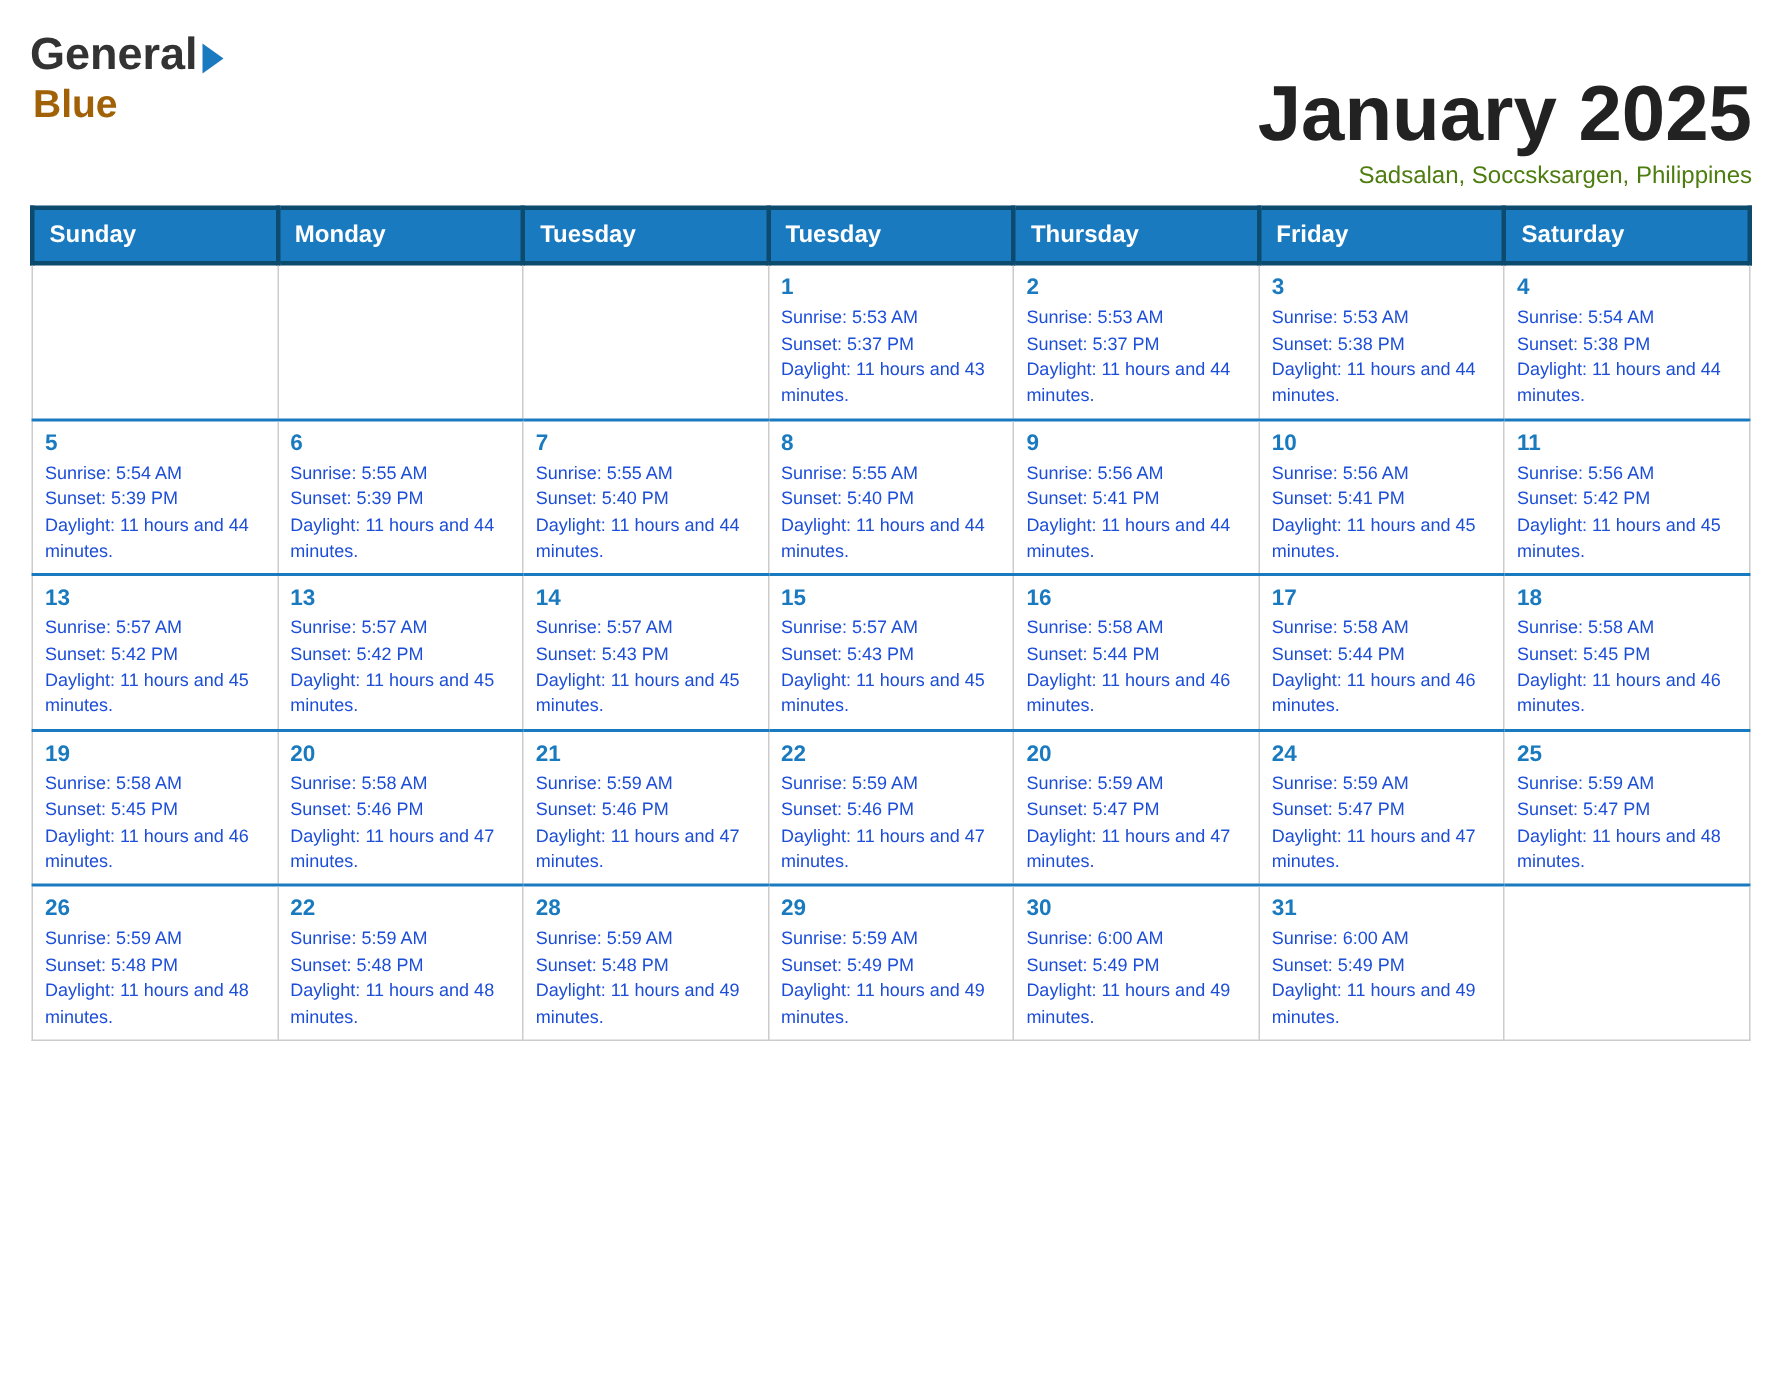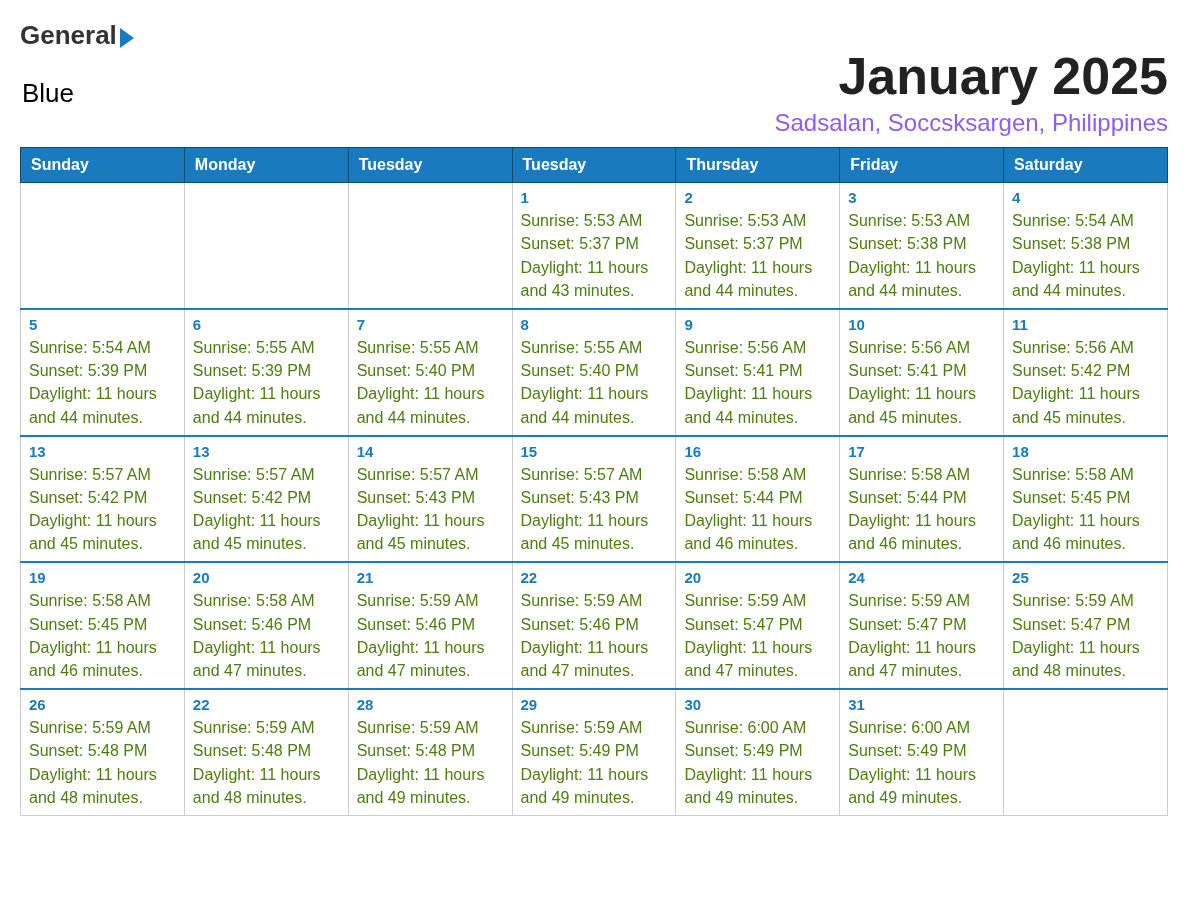--- a/index.html
+++ b/index.html
@@ -19,87 +19,86 @@
     .logo {
       display: flex;
       flex-direction: column;
       align-items: flex-start;
     }
     .logo-top {
       display: flex;
       align-items: center;
     }
     .logo-general {
-      font-size: 26px;
+      font-size: 30px;
       font-weight: bold;
       color: #333;
     }
     .logo-arrow {
       width: 0;
       height: 0;
       border-left: 14px solid #1a7abf;
       border-top: 10px solid transparent;
       border-bottom: 10px solid transparent;
       margin-left: 3px;
       margin-top: 4px;
     }
     .logo-blue {
       font-size: 26px;
-      font-weight: normal;
-      color: #000000;
+      font-weight: bold;
+      color: #a16207;
       margin-left: 2px;
-      margin-top: 27px;
     }
     .title-section {
       text-align: right;
       margin-top: 28px;
     }
     .month-title {
       font-size: 52px;
       font-weight: bold;
       color: #222;
       line-height: 1.1;
     }
     .location {
-      font-size: 24px;
-      color: #8b5cf6;
+      font-size: 16px;
+      color: #4d7c0f;
       margin-top: 4px;
     }
     .calendar {
       width: 100%;
       border-collapse: collapse;
       margin-top: 10px;
     }
     .calendar th {
       background-color: #1a7abf;
       color: #fff;
       font-size: 16px;
       font-weight: bold;
       padding: 8px 10px;
       text-align: left;
-      border: 1px solid #0c4a6e;
+      border: 3px solid #0c4a6e;
     }
     .calendar td {
       vertical-align: top;
       border: 1px solid #ccc;
       padding: 6px 8px;
       width: 14.28%;
       min-height: 100px;
       font-size: 13px;
       color: #333;
     }
     .day-num {
       font-size: 15px;
       font-weight: bold;
       color: #1a7abf;
       margin-bottom: 3px;
     }
     .day-info {
-      font-size: 16px;
-      color: #4d7c0f;
+      font-size: 12px;
+      color: #1d4ed8;
       line-height: 1.45;
     }
     .empty-cell {
       background: #fff;
     }
     .week-row td {
       border-top: 2px solid #1a7abf;
     }
     .calendar tr:first-child td {
       border-top: 1px solid #ccc;

